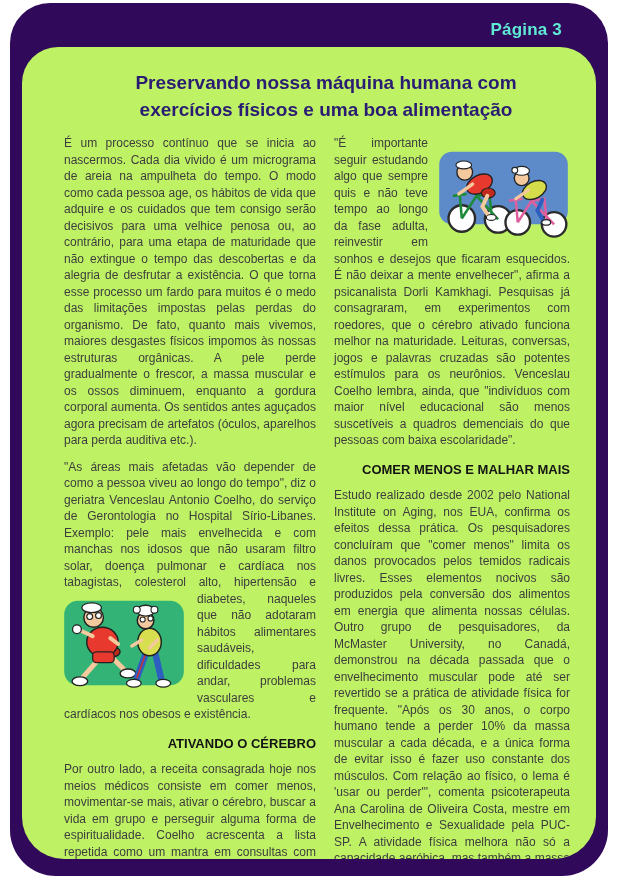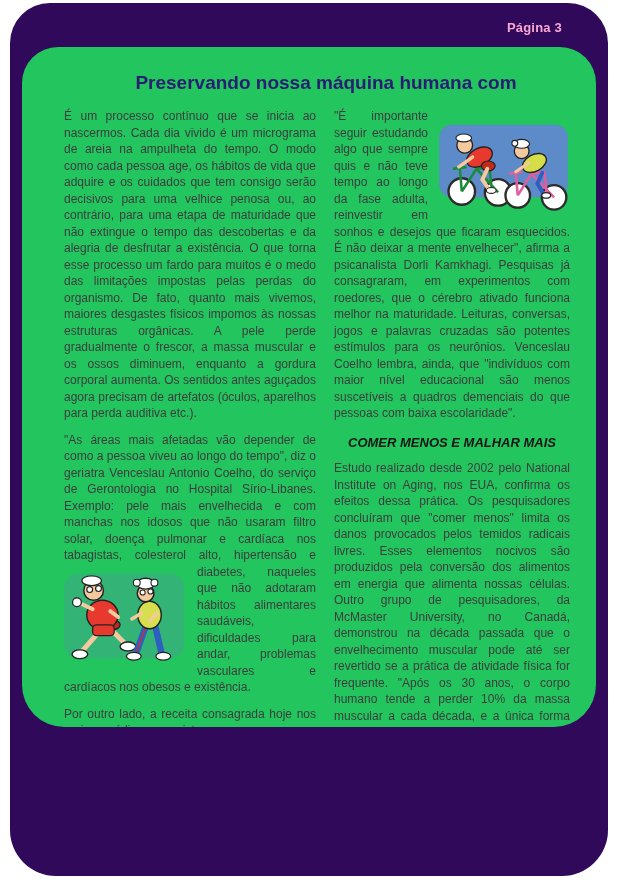--- a/index.html
+++ b/index.html
@@ -10,27 +10,27 @@
     position:relative;
     overflow:hidden;
   }
   .frame {
     position:absolute; left:10px; top:3px; width:598px; height:873px;
     background:#30095a;
     border-radius:40px 40px 46px 46px;
   }
   .pagenum {
     position:absolute; top:17px; right:46px;
-    color:#f9a8d4; font-size:13px; font-weight:bold;
+    color:#5eead4; font-size:17px; font-weight:bold;
     letter-spacing:.2px;
     text-align:right;
   }
   .content {
-    position:absolute; left:12px; top:44px; width:574px; height:680px;
-    background:#22c55e;
+    position:absolute; left:12px; top:44px; width:574px; height:812px;
+    background:#bef264;
     border-radius:36px 36px 42px 42px;
     padding:22px 8px 0 42px;
     overflow:hidden;
   }
   h1.title {
     text-align:center;
     color:#2a1c72;
     font-size:19px;
     line-height:27px;
     font-weight:bold;
@@ -40,39 +40,40 @@
   .col {
     font-size:12px; line-height:16.5px; color:#3d3d3d;
     text-align:justify;
   }
   .col-left  { width:252px; flex:0 0 252px; }
   .col-right { width:236px; flex:0 0 236px; }
   .col p { margin:0 0 10px 0; }
   .col p.cont { margin-bottom:0; text-align-last:justify; }
   h2.sec {
     font-size:13px; font-weight:bold; color:#141414;
-    margin:13px 0 9px 0; clear:both; text-align:center;font-style:italic;
+    margin:13px 0 9px 0; clear:both; text-align:right;
   }
   .wrapblock { overflow:visible; }
   .illu { display:block; }
   .illu-jog  { float:left;  width:126px; height:102px; margin:2px 9px 2px -2px; }
   .illu-bike { float:right; width:136px; height:108px; margin:0 -2px 4px 8px; }
   .ital { }
   .clr { clear:both; }
 </style>
 </head>
 <body>
 
 <div class="frame">
   <div class="pagenum">Página 3</div>
 
   <div class="content">
 
     <h1 class="title">
       <span>Preservando nossa máquina humana com</span><br>
+      <span>exercícios físicos e uma boa alimentação</span>
     </h1>
 
     <div class="cols">
 
       <div class="col col-left">
         <p>É um processo contínuo que se inicia ao nascermos. Cada dia vivido é um micrograma de areia na ampulheta do tempo. O modo como cada pessoa age, os hábitos de vida que adquire e os cuidados que tem consigo serão decisivos para uma velhice penosa ou, ao contrário, para uma etapa de maturidade que não extingue o tempo das descobertas e da alegria de desfrutar a existência. O que torna esse processo um fardo para muitos é o medo das limitações impostas pelas perdas do organismo. De fato, quanto mais vivemos, maiores desgastes físicos impomos às nossas estruturas orgânicas. A pele perde gradualmente o frescor, a massa muscular e os ossos diminuem, enquanto a gordura corporal aumenta. Os sentidos antes aguçados agora precisam de artefatos (óculos, aparelhos para perda auditiva etc.).</p>
 
         <p class="cont">"As áreas mais afetadas vão depender de como a pessoa viveu ao longo do tempo", diz o geriatra Venceslau Antonio Coelho, do serviço de Gerontologia no Hospital Sírio-Libanes. Exemplo: pele mais envelhecida e com manchas nos idosos que não usaram filtro solar, doença pulmonar e cardíaca nos tabagistas, colesterol alto, hipertensão e</p>
         <div class="wrapblock">
           <svg class="illu illu-jog" viewBox="0 0 126 104" xmlns="http://www.w3.org/2000/svg">
@@ -108,20 +109,21 @@
               <ellipse cx="84" cy="18" rx="9" ry="5.5" fill="#fff" stroke="#222" stroke-width="1.3"></ellipse>
               <circle cx="75" cy="17" r="3.5" fill="#fff" stroke="#222" stroke-width="1.1"></circle>
               <circle cx="93" cy="17" r="3.5" fill="#fff" stroke="#222" stroke-width="1.1"></circle>
               <circle cx="81" cy="27" r="2.6" fill="#fff" stroke="#222" stroke-width="1.1"></circle>
               <circle cx="89" cy="26" r="2.6" fill="#fff" stroke="#222" stroke-width="1.1"></circle>
             </g>
           </svg>
           <p>diabetes, naqueles que não adotaram hábitos alimentares saudáveis, dificuldades para andar, problemas vasculares e cardíacos nos obesos e existência.</p>
         </div>
 
+        <h2 class="sec">ATIVANDO O CÉREBRO</h2>
         <p>Por outro lado, a receita consagrada hoje nos meios médicos consiste em comer menos, movimentar-se mais, ativar o cérebro, buscar a vida em grupo e perseguir alguma forma de espiritualidade. Coelho acrescenta a lista repetida como um mantra em consultas com geriatras: Não fumar, praticar atividade física, ingerir bebida alcoólica com moderação, controlar o estresse, buscar uma alimentação saudável e ter vida social. Solidão, portanto, é um fator que depõe a favor de um envelhecimento mais rápido.</p>
       </div>
 
       <div class="col col-right">
         <div class="wrapblock">
           <svg class="illu illu-bike" viewBox="0 0 136 110" xmlns="http://www.w3.org/2000/svg">
             <rect x="2" y="17" width="131" height="74" rx="13" fill="#5d8bc9"></rect>
 
             <g>
               <circle cx="25" cy="85" r="13.5" fill="#fff" stroke="#2b2b2b" stroke-width="2.4"></circle>

